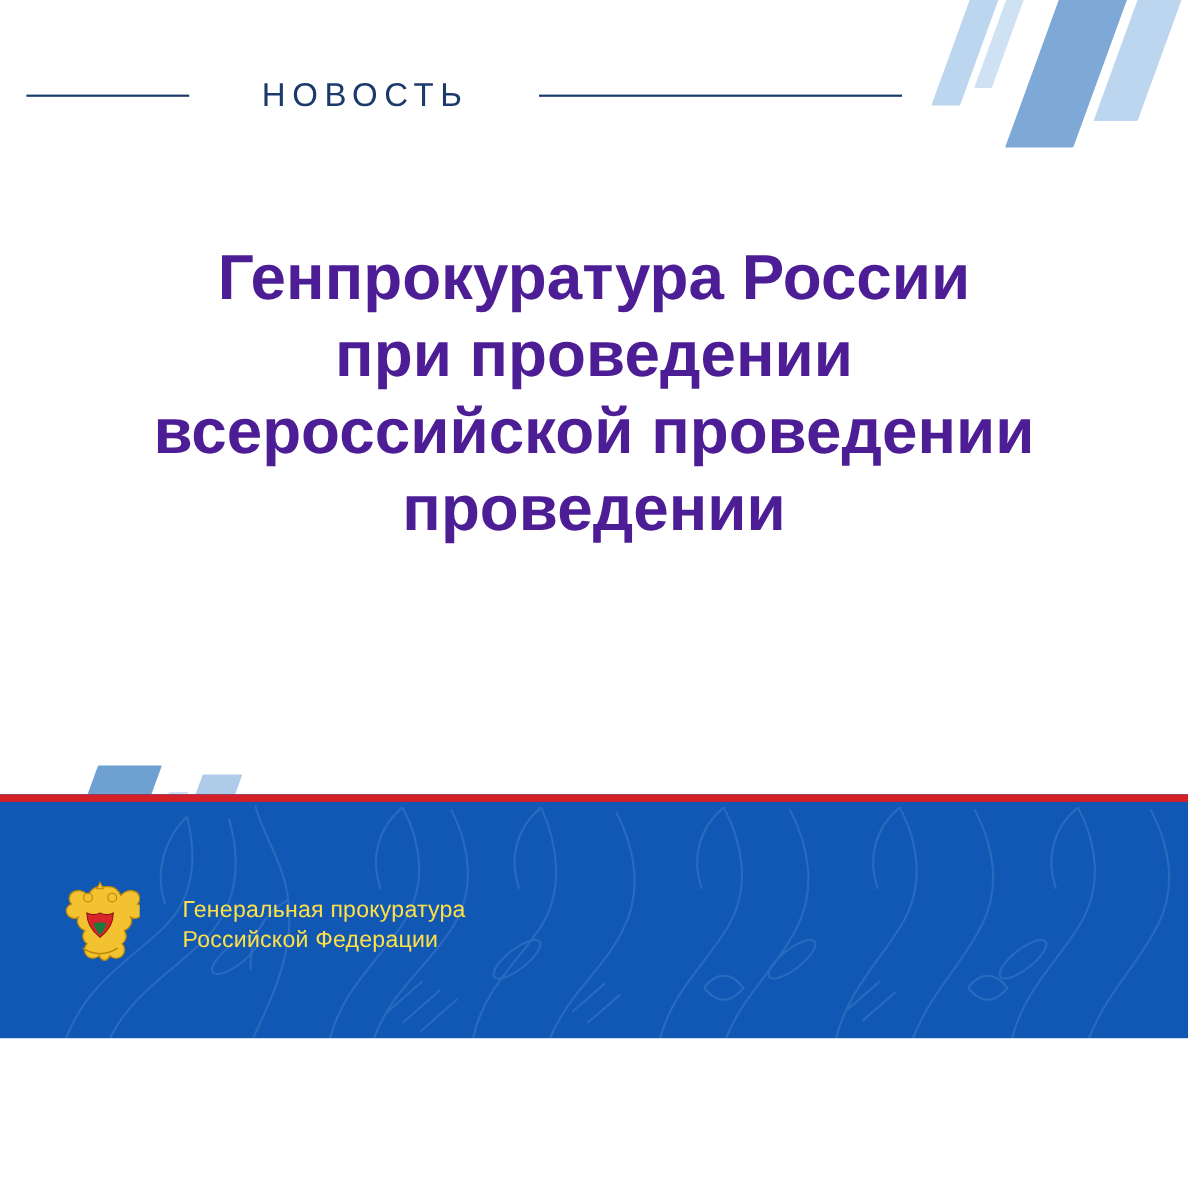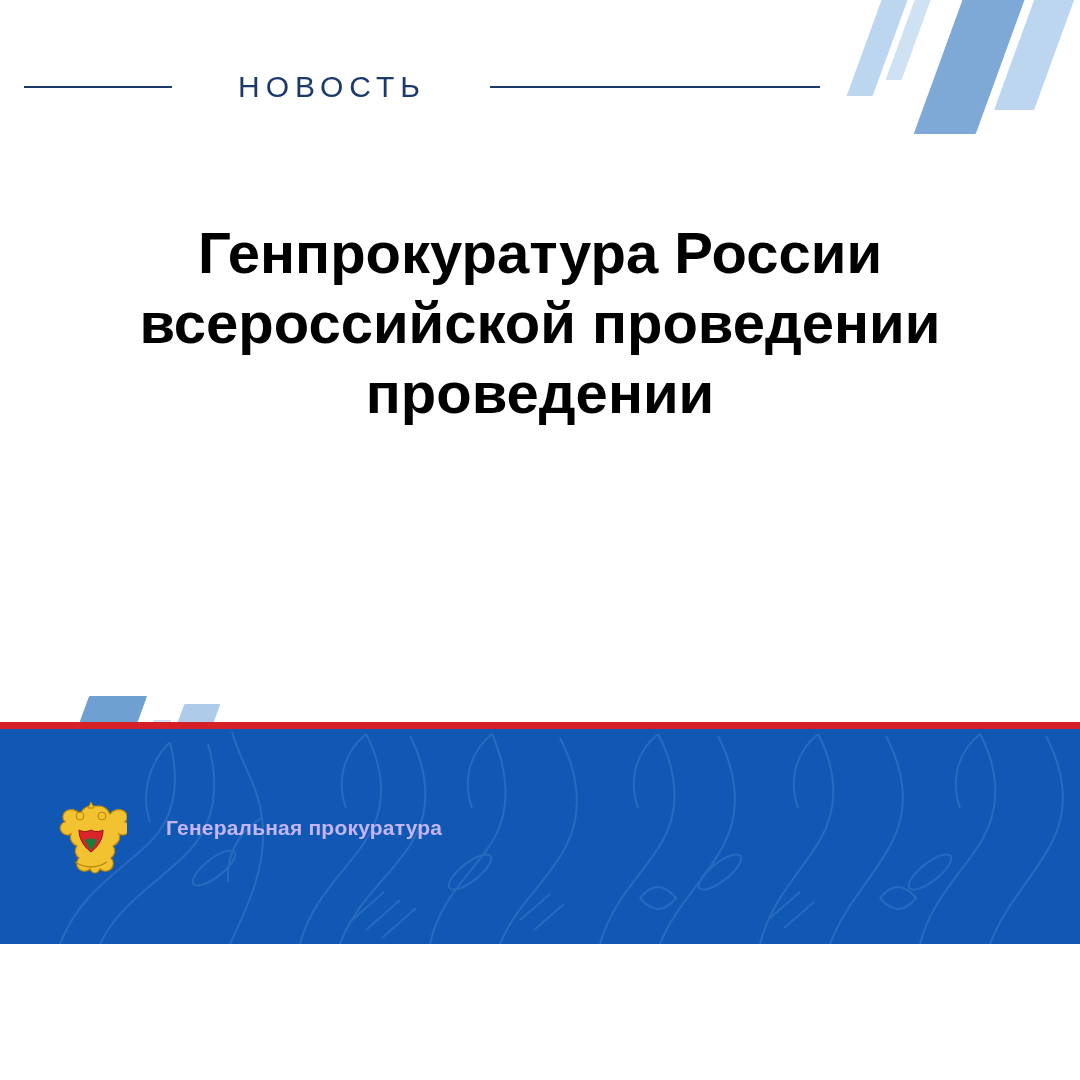--- a/index.html
+++ b/index.html
@@ -91,21 +91,21 @@
   .bl-3 { top: 14px; left: 156px; width: 36px; height: 156px; background: #aecce9; }
   .bl-4 { top: 96px; left: 14px;  width: 26px; height: 78px;  background: #9cc1e3; }
 
   
   .headline {
     position: absolute;
     top: 218px;
     left: 60px;
     width: 960px;
     text-align: center;
-    color: #000000;
+    color: #4c1d95;
     font-size: 58px;
     line-height: 70px;
     font-weight: 700;
     letter-spacing: 0px;
   }
   .headline .line { display: block; white-space: nowrap; }
 
   
   .footer {
     position: absolute;
@@ -135,23 +135,23 @@
     left: 55px;
     top: 78px;
     width: 72px;
     height: 78px;
   }
 
   .org-name {
     position: absolute;
     left: 166px;
     top: 92px;
-    color: #c4b5fd;
+    color: #fde047;
     font-size: 21px;
-    font-weight: 700;
+    font-weight: 400;
     line-height: 27px;
     letter-spacing: 0.2px;
   }
   .org-name .line { display: block; }
 </style>
 </head>
 <body>
 
 <div class="poster">
 
@@ -163,20 +163,21 @@
 
   <div class="slashes-tr">
     <div class="slash tr-1"></div>
     <div class="slash tr-2"></div>
     <div class="slash tr-3"></div>
     <div class="slash tr-4"></div>
   </div>
 
   <div class="headline">
     <span class="line">Генпрокуратура России</span>
+    <span class="line">при проведении</span>
     <span class="line">всероссийской проведении</span>
     <span class="line">проведении</span>
   </div>
 
   <div class="slashes-bl">
     <div class="slash bl-4"></div>
     <div class="slash bl-1"></div>
     <div class="slash bl-2"></div>
     <div class="slash bl-3"></div>
   </div>
@@ -225,16 +226,17 @@
         <path d="M30 40 c3 -2 9 -2 12 0 c-2 6 -6 10 -6 10 c0 0 -4 -4 -6 -10 z" fill="#1b7a3a"></path>
         <circle cx="25" cy="16" r="4" fill="#f2c230" stroke="#b8860b" stroke-width="1"></circle>
         <circle cx="47" cy="16" r="4" fill="#f2c230" stroke="#b8860b" stroke-width="1"></circle>
         <path d="M36 2 l3 6 h-6 z" fill="#f2c230" stroke="#b8860b" stroke-width="1"></path>
         <path d="M20 62 q16 10 32 0" fill="none" stroke="#b8860b" stroke-width="1.4"></path>
       </g>
     </svg>
 
     <div class="org-name">
       <span class="line">Генеральная прокуратура</span>
+      <span class="line">Российской Федерации</span>
     </div>
   </div>
 
 </div>
 
 </body></html>

